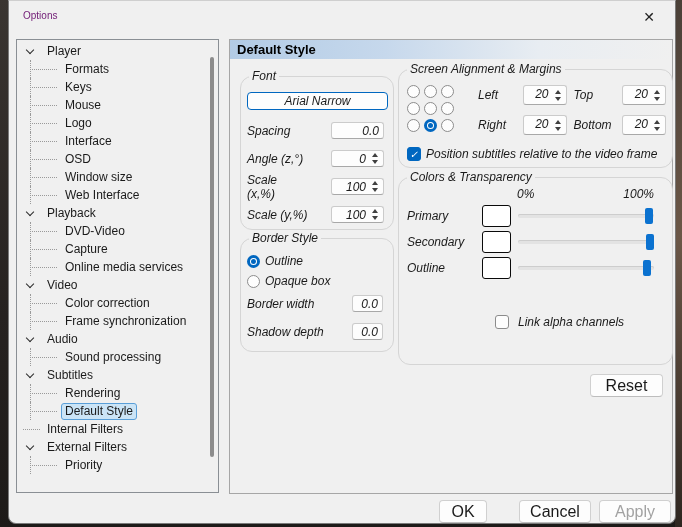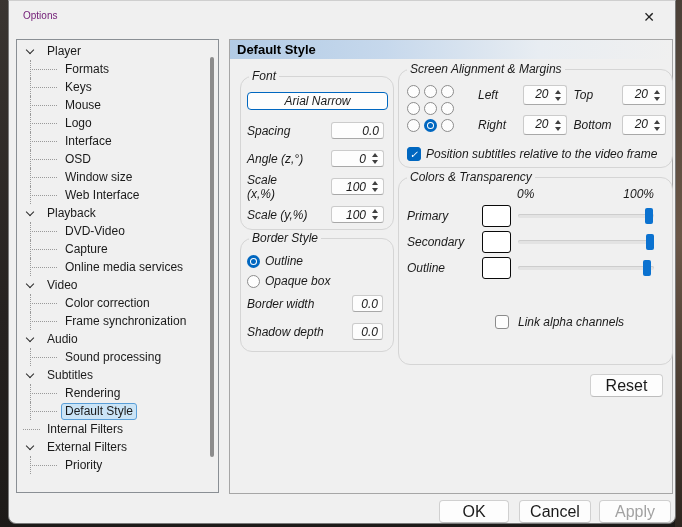--- a/index.html
+++ b/index.html
@@ -96,21 +96,21 @@
   .swatch { width:29px; height:22px; border:1px solid #0a0a0a; border-radius:3px; background:#fff; padding:2px; flex:none; }
   .swatch-fill { width:100%; height:100%; }
   .slider { position:relative; flex:1; height:22px; margin-left:7px; }
   .slider-track { position:absolute; left:0; right:0; top:9px; height:4px; background:#e3e3e3; box-shadow:inset 0 1px 0 #cdcdcd; border-radius:2px; }
   .slider-thumb { position:absolute; top:3px; width:8px; height:16px; background:#0b72d0; border-radius:2px; }
   
   .btn { position:absolute; background:#fdfdfd; border:1px solid #d0d0d0; border-bottom-color:#bdbdbd; border-radius:4px;
     text-align:center; font-size:16px; color:#1a1a1a; line-height:21px; }
   .btn.disabled { color:#a2a2a2; }
   .reset-btn { left:360px; top:334px; width:73px; height:23px; }
-  .ok-btn { left:430px; top:499px; width:70px; height:23px; }
+  .ok-btn { left:430px; top:499px; width:48px; height:23px; }
   .cancel-btn { left:510px; top:499px; width:72px; height:23px; }
   .apply-btn { left:590px; top:499px; width:72px; height:23px; }
 </style>
 </head>
 <body>
 
 <div class="desktop-strip"></div>
 
 <div class="dialog">
   <div class="titlebar">

